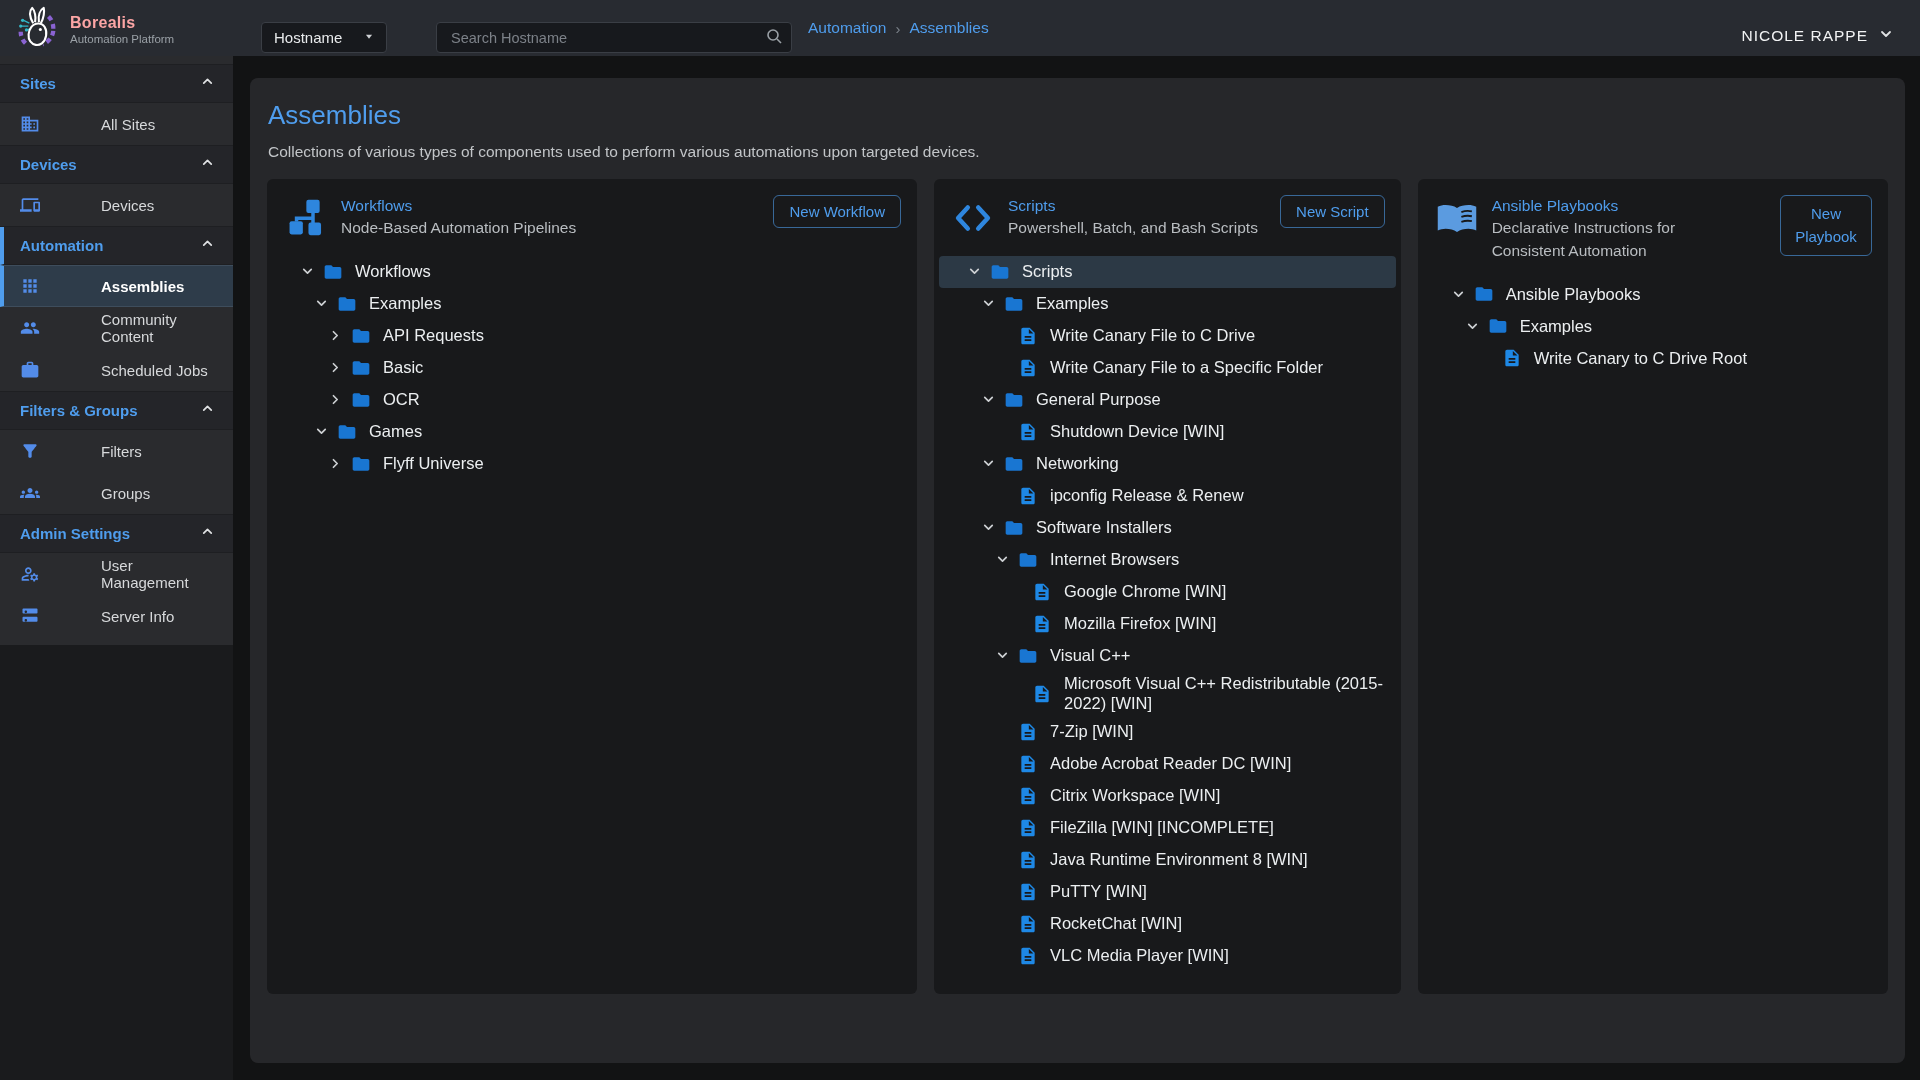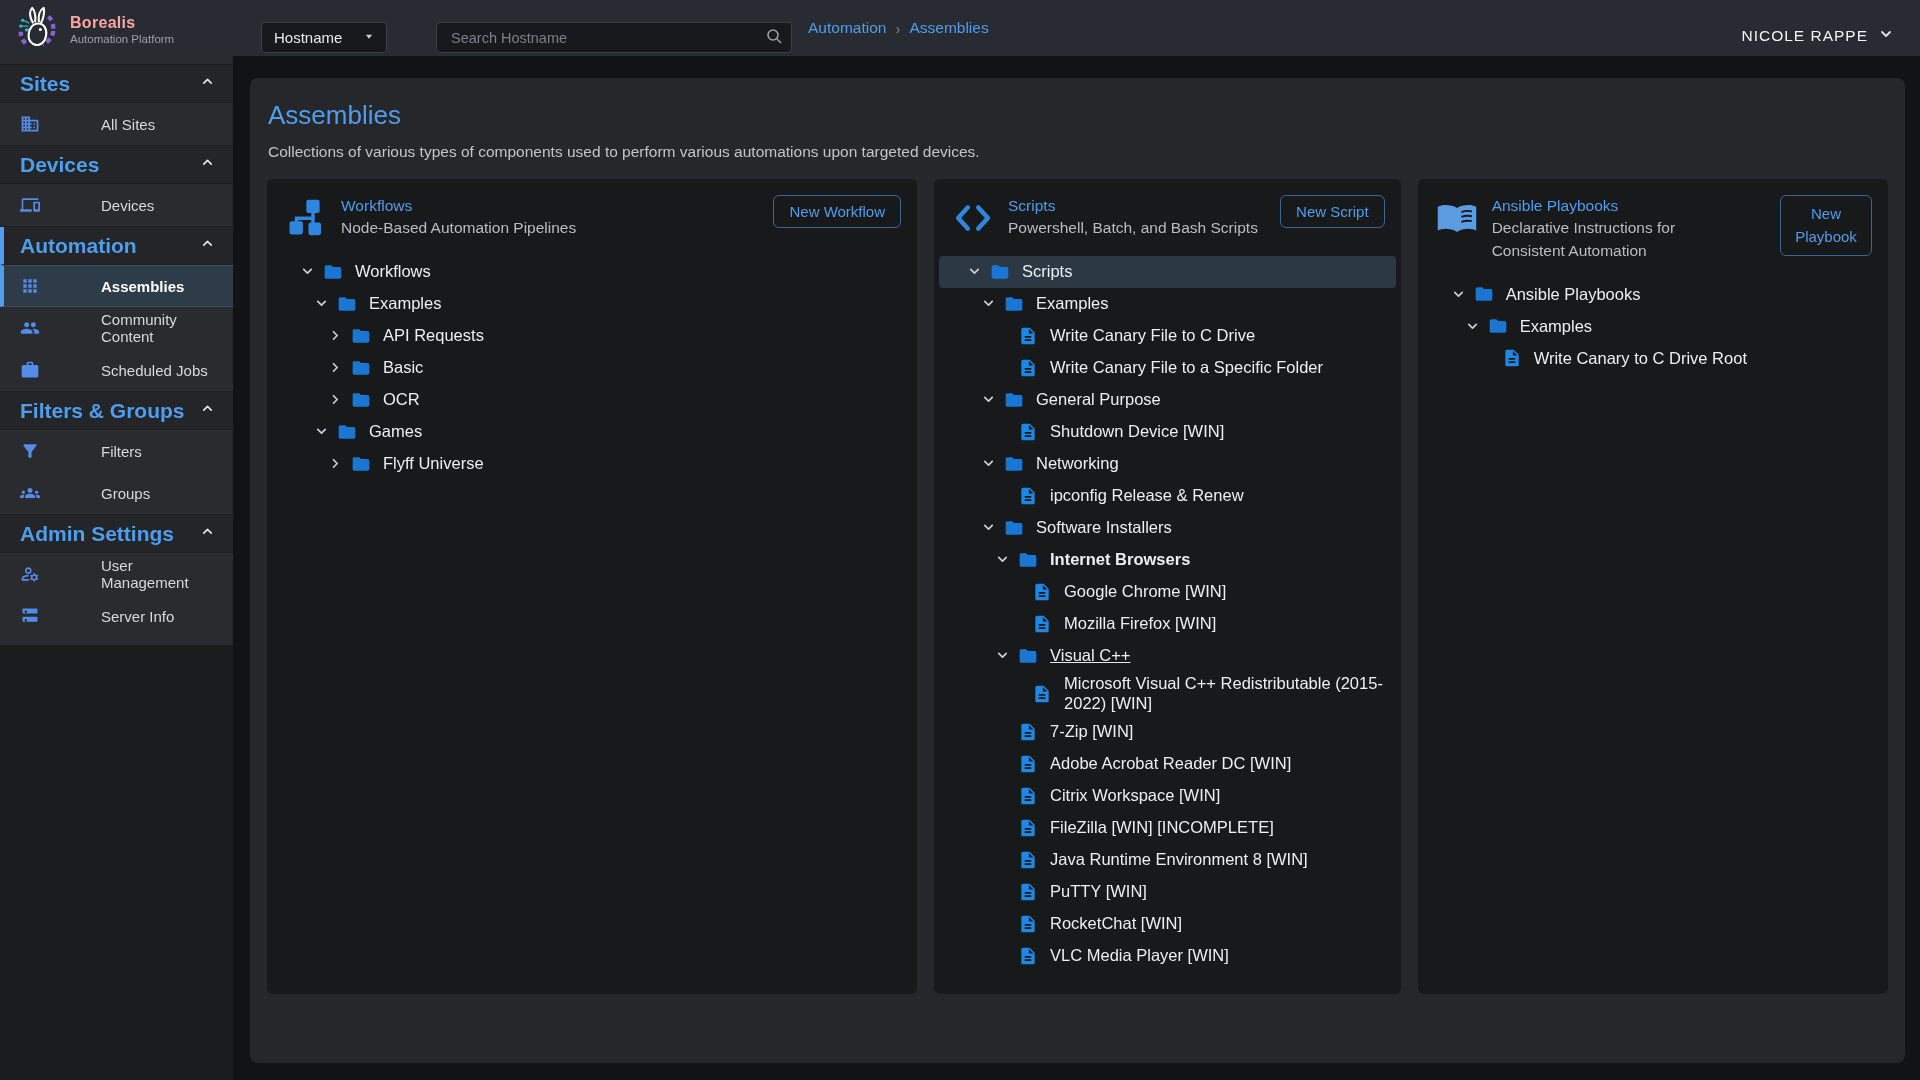--- a/index.html
+++ b/index.html
@@ -26,21 +26,21 @@
   .user-menu{position:absolute;right:26px;top:0;height:72px;display:flex;align-items:center;cursor:pointer;}
   .user-name{font-size:15.5px;color:#f2f3f4;letter-spacing:1px;margin-right:10px;}
 
   
   .sidebar{position:absolute;left:0;top:56px;width:233px;height:1024px;background:#1a1b1d;}
   .side-nav{background:#2a2b2e;padding:8px 0;}
   .side-section{border-top:1px solid #1e1f22;}
   .side-section-header{height:38px;display:flex;align-items:center;justify-content:space-between;
     padding:0 18px 0 20px;background:#242529;cursor:pointer;border-bottom:1px solid #1e1f22;}
   .side-section-header.active-bar{border-left:4px solid #4f9ded;padding-left:16px;}
-  .side-section-label{color:#4f9ded;font-weight:bold;font-size:21px;}
+  .side-section-label{color:#4f9ded;font-weight:bold;font-size:15px;}
   .side-item{height:42px;display:flex;align-items:center;padding:0 12px 0 20px;cursor:pointer;gap:44px;}
   .side-item .ic{width:20px;height:20px;margin-right:17px;color:#538ce9;display:flex;align-items:center;}
   .side-item-label{font-size:15px;color:#d7d9db;}
   .side-item.selected{background:#2e3c4a;border-top:1px solid #3e4d5c;border-bottom:1px solid #3e4d5c;
     border-left:4px solid #4f9ded;padding-left:16px;}
   .side-item.selected .side-item-label{color:#ffffff;font-weight:bold;}
 
   
   .main{position:absolute;left:233px;top:56px;width:1687px;height:1024px;background:#121314;}
   .card{margin:22px 15px 0 17px;height:985px;background:#26272a;border-radius:8px;padding:16px 17px;}
@@ -478,21 +478,21 @@
                   <path d="M4 5.8 L8 9.8 L12 5.8" fill="none" stroke="#cdd0d3" stroke-width="1.8" stroke-linecap="round" stroke-linejoin="round"></path>
                 </svg>
               </span>
               <span class="node-ic">
                 <svg width="20" height="20" viewBox="0 0 24 24">
                   <path d="M10 4H4c-1.1 0-2 .9-2 2v12c0 1.1.9 2 2 2h16c1.1 0 2-.9 2-2V8c0-1.1-.9-2-2-2h-8l-2-2z" fill="#1976d2"></path>
                 </svg>
               </span>
               <span class="tree-label">Software Installers</span>
             </div>
-            <div class="tree-row" style="padding-left: 56px; font-weight: bold;">
+            <div class="tree-row" style="padding-left: 56px;">
               <span class="chev">
                 <svg width="15" height="15" viewBox="0 0 16 16">
                   <path d="M4 5.8 L8 9.8 L12 5.8" fill="none" stroke="#cdd0d3" stroke-width="1.8" stroke-linecap="round" stroke-linejoin="round"></path>
                 </svg>
               </span>
               <span class="node-ic">
                 <svg width="20" height="20" viewBox="0 0 24 24">
                   <path d="M10 4H4c-1.1 0-2 .9-2 2v12c0 1.1.9 2 2 2h16c1.1 0 2-.9 2-2V8c0-1.1-.9-2-2-2h-8l-2-2z" fill="#1976d2"></path>
                 </svg>
               </span>
@@ -509,21 +509,21 @@
             </div>
             <div class="tree-row" style="padding-left: 70px;">
               <span class="chev"></span>
               <span class="node-ic">
                 <svg width="20" height="20" viewBox="0 0 24 24">
                   <path d="M14 2H6c-1.1 0-2 .9-2 2v16c0 1.1.9 2 2 2h12c1.1 0 2-.9 2-2V8l-6-6zm2 16H8v-2h8v2zm0-4H8v-2h8v2zm-3-5V3.5L18.5 9H13z" fill="#1e88e5"></path>
                 </svg>
               </span>
               <span class="tree-label">Mozilla Firefox [WIN]</span>
             </div>
-            <div class="tree-row" style="padding-left: 56px; text-decoration: underline;">
+            <div class="tree-row" style="padding-left: 56px;">
               <span class="chev">
                 <svg width="15" height="15" viewBox="0 0 16 16">
                   <path d="M4 5.8 L8 9.8 L12 5.8" fill="none" stroke="#cdd0d3" stroke-width="1.8" stroke-linecap="round" stroke-linejoin="round"></path>
                 </svg>
               </span>
               <span class="node-ic">
                 <svg width="20" height="20" viewBox="0 0 24 24">
                   <path d="M10 4H4c-1.1 0-2 .9-2 2v12c0 1.1.9 2 2 2h16c1.1 0 2-.9 2-2V8c0-1.1-.9-2-2-2h-8l-2-2z" fill="#1976d2"></path>
                 </svg>
               </span>

